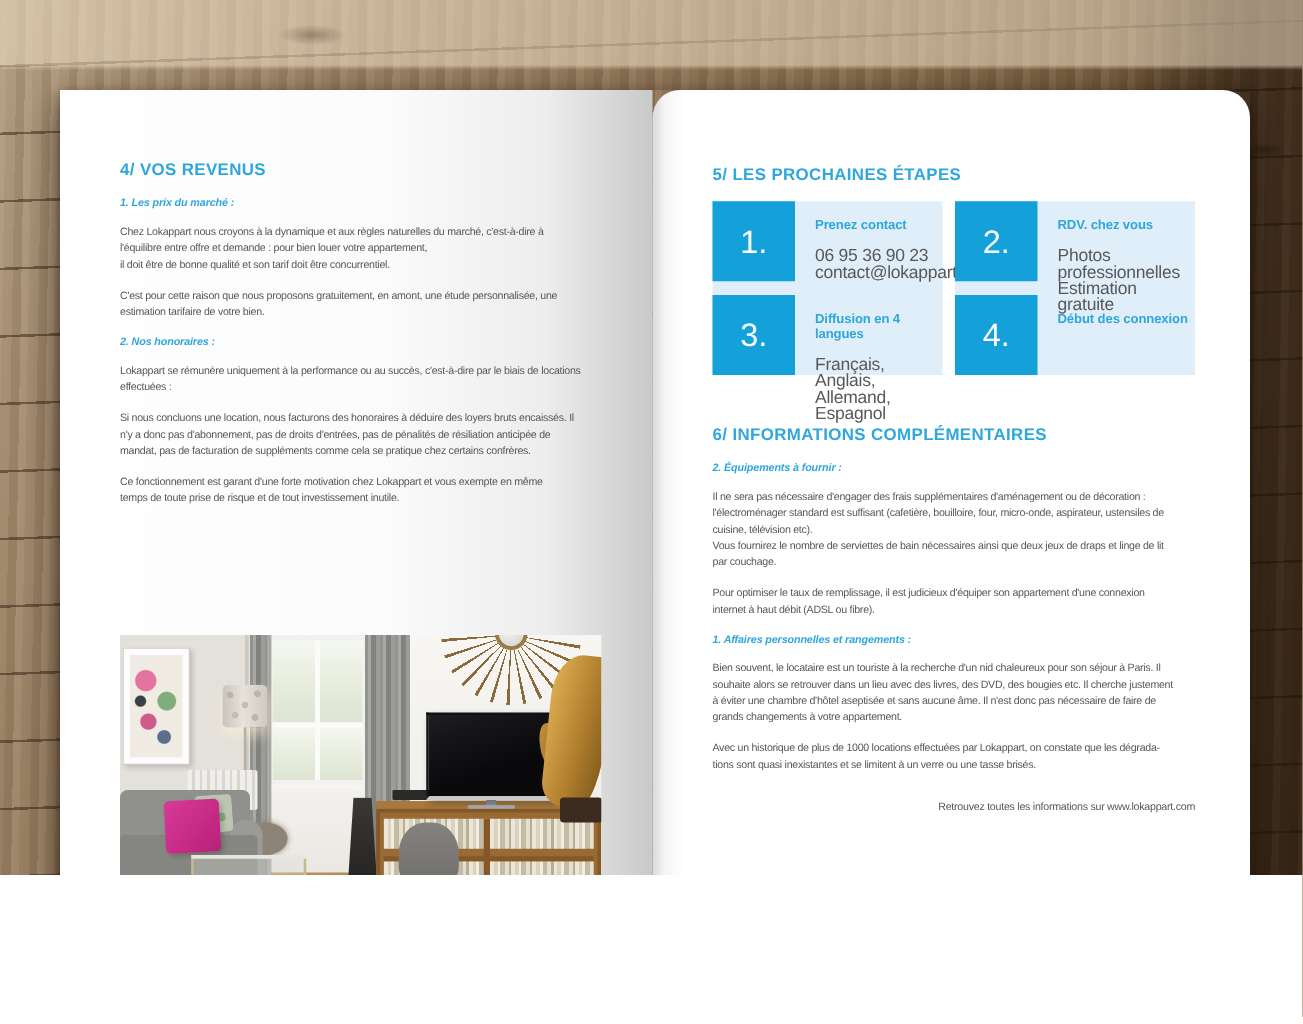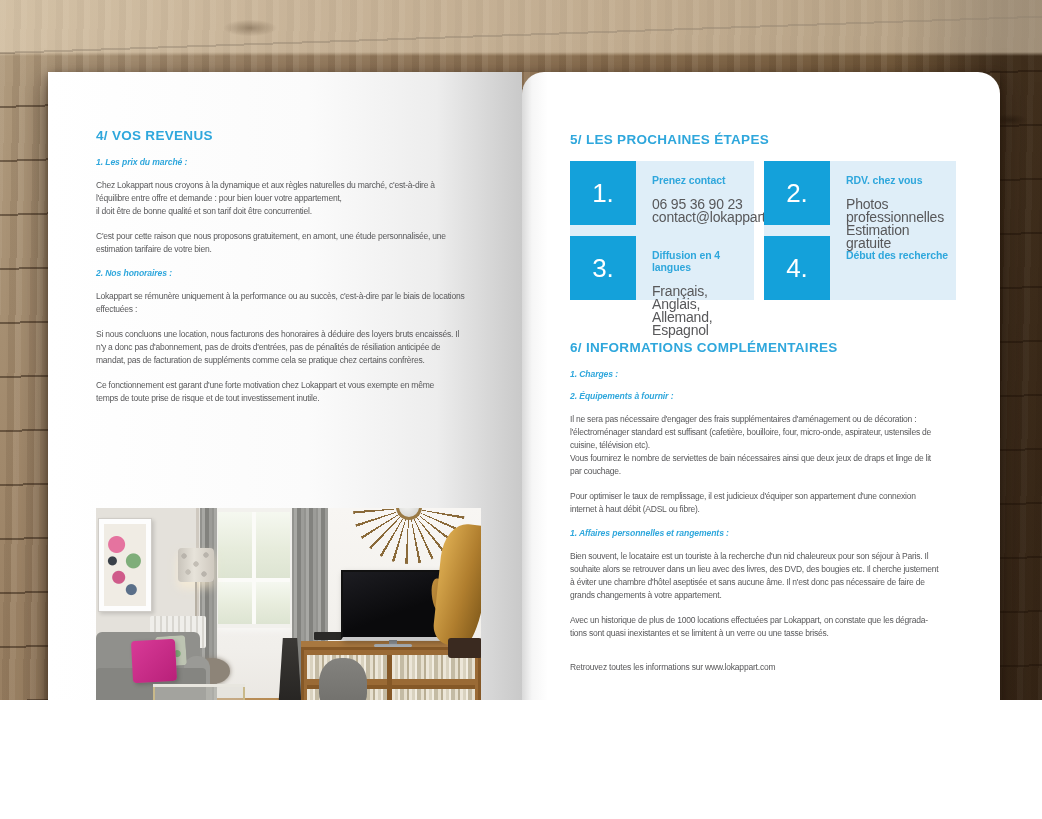--- a/index.html
+++ b/index.html
@@ -40,21 +40,21 @@
   
   .steps{display:grid;grid-template-columns:184px 192px;gap:10px;margin-top:14px;width:386px;}
   .step-col{background:var(--panel-blue);height:139px;display:flex;flex-direction:column;justify-content:space-between;}
   .step{position:relative;height:64px;padding:13px 4px 0 82px;}
   .step-num{position:absolute;left:0;top:0;width:66px;height:64px;background:var(--accent-blue);
     color:#fff;font-size:26px;display:flex;align-items:center;justify-content:center;}
   .step-title{font-size:10.5px;font-weight:700;color:var(--heading-blue);letter-spacing:-.1px;}
   .step-details{font-size:14px;line-height:13px;color:var(--text-gray);letter-spacing:-.2px;white-space:pre-line;margin-top:12px;}
 
   .info-title{margin-top:40px;}
-  .footer-note{font-size:8.5px;color:var(--text-gray);letter-spacing:-.2px;text-align:left;width:386px;margin-top:22px;}
+  .footer-note{font-size:8.5px;color:var(--text-gray);letter-spacing:-.2px;text-align:right;width:386px;margin-top:22px;}
 
   
   .photo{position:absolute;left:48px;top:436px;width:385px;height:200px;overflow:hidden;background:#f3f1ed;}
   .photo *{position:absolute;}
   .wall-left{left:0;top:0;width:120px;height:200px;background:#e4e1db;}
   .wall-right{left:120px;top:0;width:265px;height:200px;background:linear-gradient(180deg,#f8f6f3 0%,#f1efeb 70%,#e9e6e1 100%);}
   .floor-strip{left:0;top:190px;width:230px;height:10px;background:linear-gradient(90deg,#c49a67,#b3874f);}
   .window-frame{left:118px;top:0;width:80px;height:120px;background:#fdfdf9;border:4px solid #f2f1ed;box-shadow:0 0 10px rgba(255,255,255,.8);}
   .window-pane{background:linear-gradient(180deg,#f5f8f0 0%,#e7ecdc 55%,#dde4d2 100%);}
   .pane-tl{left:0;top:0;width:34px;height:66px;}
@@ -212,29 +212,28 @@
           </div>
           <div class="step-col">
             <div class="step">
               <div class="step-num">2.</div>
               <div class="step-title">RDV. chez vous</div>
               <div class="step-details">Photos professionnelles
 Estimation gratuite</div>
             </div>
             <div class="step">
               <div class="step-num">4.</div>
-              <div class="step-title">Début des recherche</div>
+              <div class="step-title">Début des connexion</div>
               <div class="step-details"></div>
             </div>
           </div>
         </div>
 
         <h1 class="page-title info-title">6/ INFORMATIONS COMPLÉMENTAIRES</h1>
 
-        <h2 class="sub-heading">1. Charges :</h2>
 
         <h2 class="sub-heading">2. Équipements à fournir :</h2>
         <p class="body-text">Il ne sera pas nécessaire d'engager des frais supplémentaires d'aménagement ou de décoration :
 l'électroménager standard est suffisant (cafetière, bouilloire, four, micro-onde, aspirateur, ustensiles de
 cuisine, télévision etc).
 Vous fournirez le nombre de serviettes de bain nécessaires ainsi que deux jeux de draps et linge de lit
 par couchage.</p>
         <p class="body-text">Pour optimiser le taux de remplissage, il est judicieux d'équiper son appartement d'une connexion
 internet à haut débit (ADSL ou fibre).</p>
 

